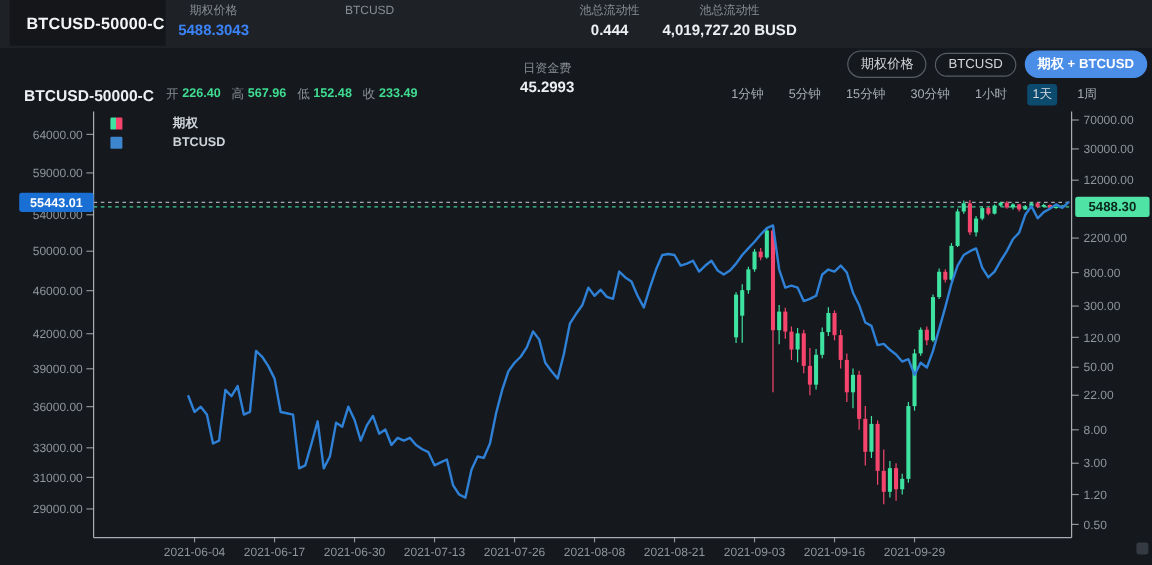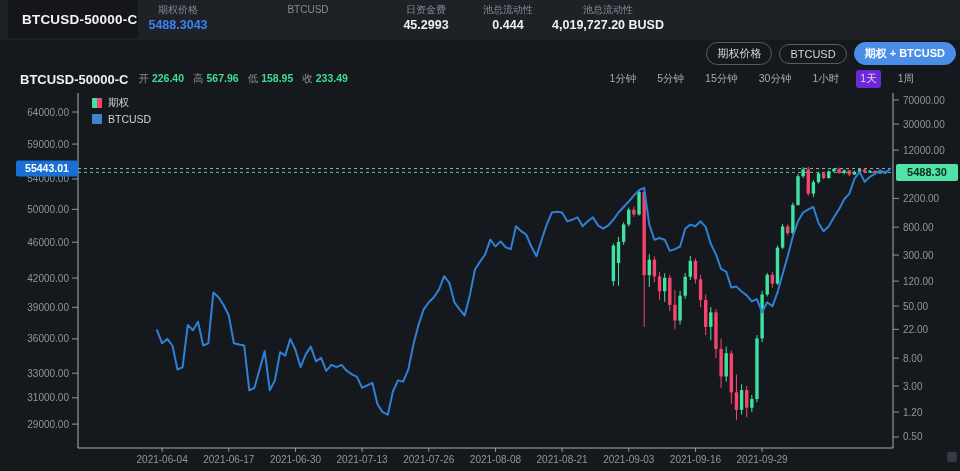--- a/index.html
+++ b/index.html
@@ -10,48 +10,48 @@
   .topbar{position:absolute;top:0;left:0;width:960px;height:40px;background:#1e2227;}
   .symbol-box{position:absolute;top:0;left:8px;width:130px;height:38px;background:#14161a;
               display:flex;align-items:center;}
   .symbol-box .sym{padding-left:14px;color:#f2f4f6;font-weight:bold;font-size:13.5px;letter-spacing:.2px;}
   .stat{position:absolute;top:3px;display:flex;flex-direction:column;align-items:center;}
   .stat .lbl{font-size:10px;color:#878d95;line-height:13px;white-space:nowrap;}
   .stat .val{font-size:12.5px;color:#edeff1;line-height:18px;font-weight:bold;white-space:nowrap;}
   .stat .val.green{color:#3b82f6;}
   .s1{left:128px;width:100px;}
   .s2{left:228px;width:160px;}
-  .s3{left:386px;width:80px;}
+  .s3{left:416px;width:80px;margin-top:48px;}
   .s4{left:478px;width:60px;}
   .s5{left:543px;width:130px;}
   
   .toggle-row{position:absolute;top:40px;left:0;width:956px;height:27px;display:flex;
               justify-content:flex-end;align-items:center;gap:7px;}
   .pill{border:1px solid #575d64;border-radius:12px;padding:3px 10px;font-size:11px;
         color:#d3d7db;background:transparent;white-space:nowrap;cursor:pointer;}
   .pill.active{background:#4a8ee8;border-color:#4a8ee8;color:#ffffff;font-weight:bold;}
   
   .chart-header{position:absolute;top:68px;left:0;width:960px;height:22px;display:flex;
                 justify-content:space-between;align-items:center;}
   .ch-left{display:flex;align-items:center;padding-left:20px;gap:10px;}
   .ch-sym{color:#edeff1;font-weight:bold;font-size:13px;white-space:nowrap;}
   .ohlc{display:flex;gap:9px;align-items:center;}
   .ohlc .item{display:flex;gap:3px;font-size:10.5px;white-space:nowrap;}
   .ohlc .k{color:#878d95;}
   .ohlc .v{color:#3fdc92;font-weight:bold;}
   .tf-row{display:flex;align-items:flex-end;gap:13px;padding-right:42px;}
   .tf{font-size:10.5px;color:#a7adb4;white-space:nowrap;cursor:pointer;padding:2px 4px;border-radius:3px;}
-  .tf.active{background:#6d28d9;color:#d8dce1;}
+  .tf.active{background:#0c4a6e;color:#d8dce1;}
   
   .legend{position:absolute;left:92px;top:96px;display:flex;flex-direction:column;gap:3px;z-index:3;}
   .legend .row{display:flex;align-items:center;gap:6px;cursor:pointer;}
   .legend .ic{width:10px;height:10px;border-radius:1px;}
   .ic-candle{background:linear-gradient(to right,#3fe3a1 0 50%,#f6456d 50% 100%);}
   .ic-line{background:#3d85cc;}
-  .legend .t{font-size:10.5px;color:#ced3d8;font-weight:normal;}
+  .legend .t{font-size:10.5px;color:#ced3d8;font-weight:bold;margin-left:36px;}
   svg{position:absolute;top:0;left:0;}
 </style>
 </head>
 <body>
 <div id="app">
 
   <div class="topbar">
     <div class="symbol-box">
       <span class="sym">BTCUSD-50000-C</span>
     </div>
@@ -89,21 +89,21 @@
         <span class="item">
             <span class="k">开</span>
             <span class="v">226.40</span>
           </span>
         <span class="item">
             <span class="k">高</span>
             <span class="v">567.96</span>
           </span>
         <span class="item">
             <span class="k">低</span>
-            <span class="v">158.95</span>
+            <span class="v">152.48</span>
           </span>
         <span class="item">
             <span class="k">收</span>
             <span class="v">233.49</span>
           </span>
       </span>
     </div>
     <div class="tf-row">
       <span class="tf">1分钟</span>
       <span class="tf">5分钟</span>

